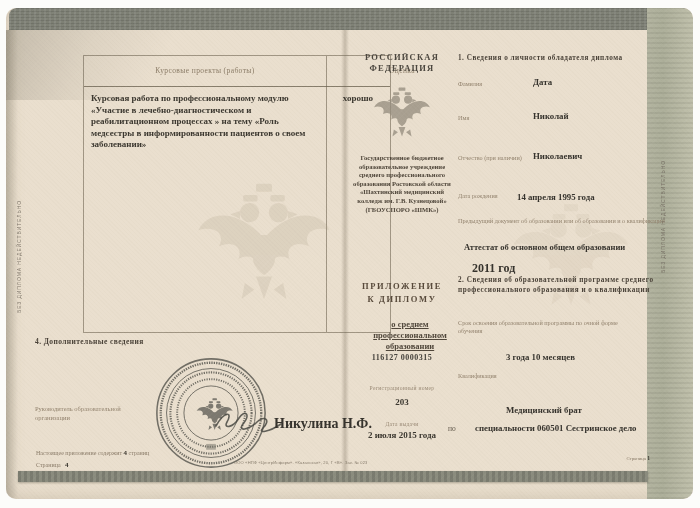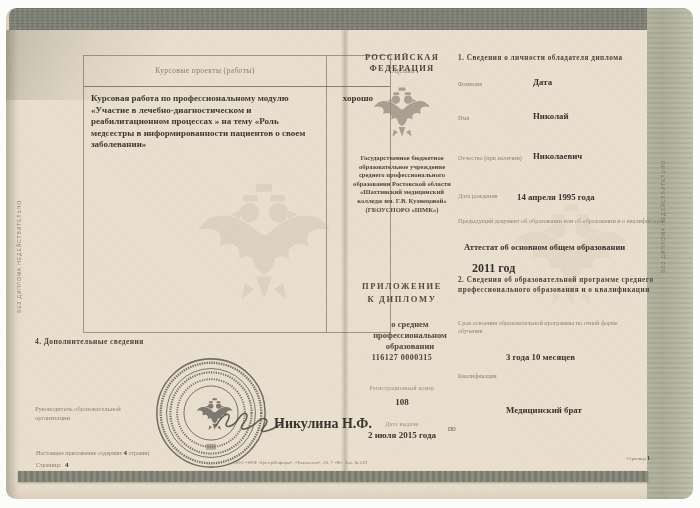--- a/index.html
+++ b/index.html
@@ -155,24 +155,24 @@
       <div class="country">ФЕДЕРАЦИЯ</div>
     </div>
     <svg class="abs emblem" style="left:362px;top:72px;width:68px;height:72px;opacity:.75">
         <use href="#eagle"></use>
       </svg>
     <div class="mid inst" style="top:146px;">Государственное бюджетное образовательное учреждение среднего профессионального образования Ростовской области «Шахтинский медицинский колледж им. Г.В. Кузнецовой» (ГБОУСПОРО «ШМК»)</div>
     <div class="mid doc-title" style="top:272px;">
       <div>ПРИЛОЖЕНИЕ</div>
       <div>К ДИПЛОМУ</div>
     </div>
-    <div class="mid subtitle" style="top:311px;padding:0 8px;">о среднем профессиональном образовании</div>
+    <div class="mid subtitle" style="top:311px;padding:0 8px;text-decoration:underline;">о среднем профессиональном образовании</div>
     <div class="mid serial2" style="top:345px;">116127 0000315</div>
     <div class="mid mid-lbl" style="top:377px;">Регистрационный номер</div>
-    <div class="mid mid-val" style="top:389px;">108</div>
+    <div class="mid mid-val" style="top:389px;">203</div>
     <div class="mid mid-lbl" style="top:413px;">Дата выдачи</div>
     <div class="mid mid-val" style="top:422px;">2 июля 2015 года</div>
 
     <svg class="abs wm" style="left:495px;top:185px;width:140px;height:140px;opacity:.10">
         <use href="#eagle"></use>
       </svg>
 
     <div class="s-title" style="top:46px;width:205px;">1. Сведения о личности обладателя диплома</div>
 
     <div class="r-lbl" style="top:72px;">Фамилия</div>
@@ -193,20 +193,21 @@
 
     <div class="s-title" style="top:268px;width:208px;text-align:left;">2. Сведения об образовательной программе среднего профессионального образования и о квалификации</div>
 
     <div class="r-lbl" style="top:311px;width:178px;">Срок освоения образовательной программы по очной форме обучения</div>
     <div class="r-val" style="left:500px;top:344px;">3 года 10 месяцев</div>
 
     <div class="r-lbl" style="top:364px;">Квалификация</div>
     <div class="r-val" style="left:500px;top:397px;">Медицинский брат</div>
 
     <div class="r-lbl" style="left:442px;top:417px;font-size:7.5px;color:#5c5347;">по</div>
+    <div class="r-val" style="left:469px;top:415px;">специальности  060501  Сестринское  дело</div>
 
     <div class="abs" style="left:586px;top:447px;width:58px;text-align:right;font-size:4.8px;color:#8a7b68;">
       <span>Страница</span>
       <b style="color:#3b372f;font-size:5.5px;">1</b>
     </div>
 
     <div class="abs vert" style="left:654px;top:265px;">БЕЗ ДИПЛОМА НЕДЕЙСТВИТЕЛЬНО</div>
 
     <div class="noise"></div>
   </div>

